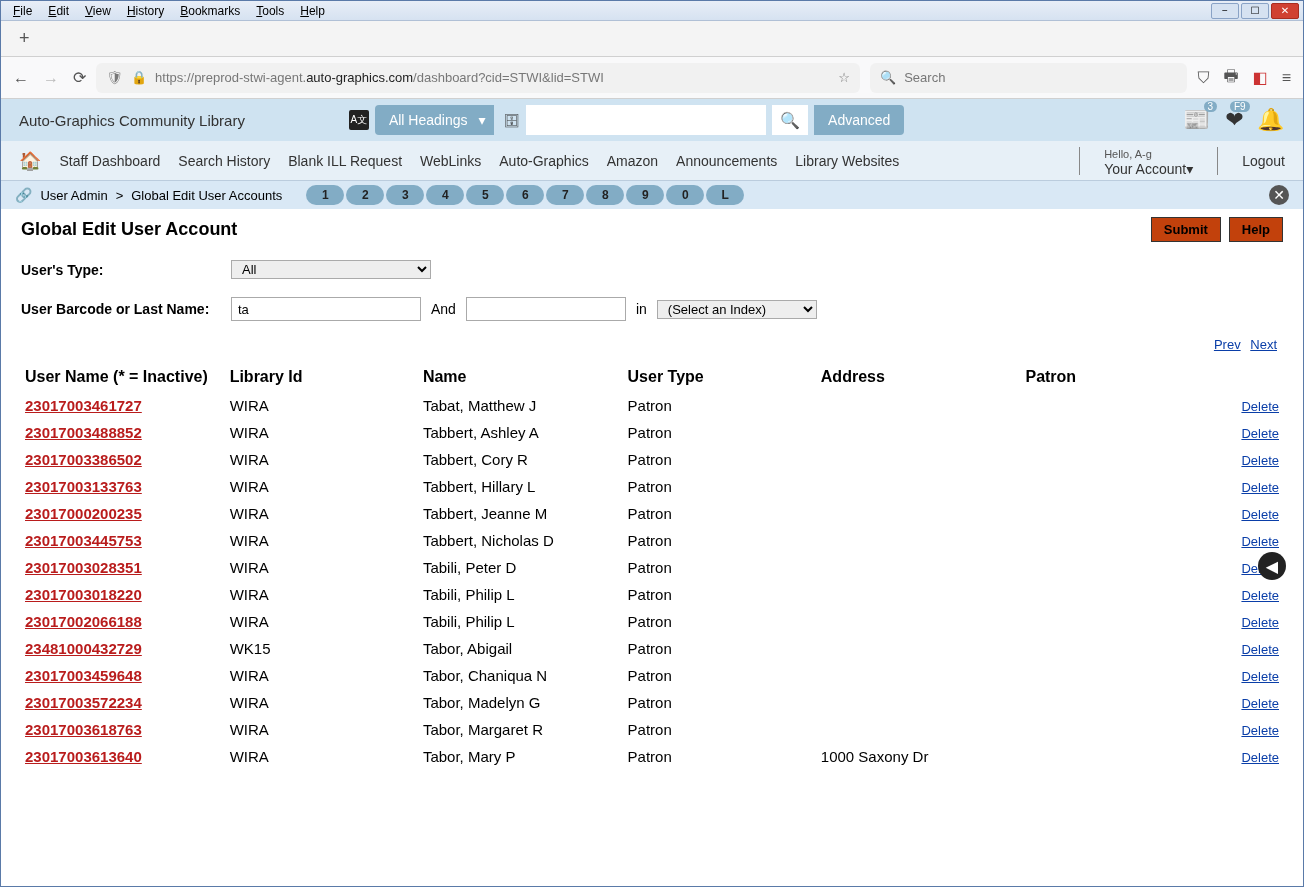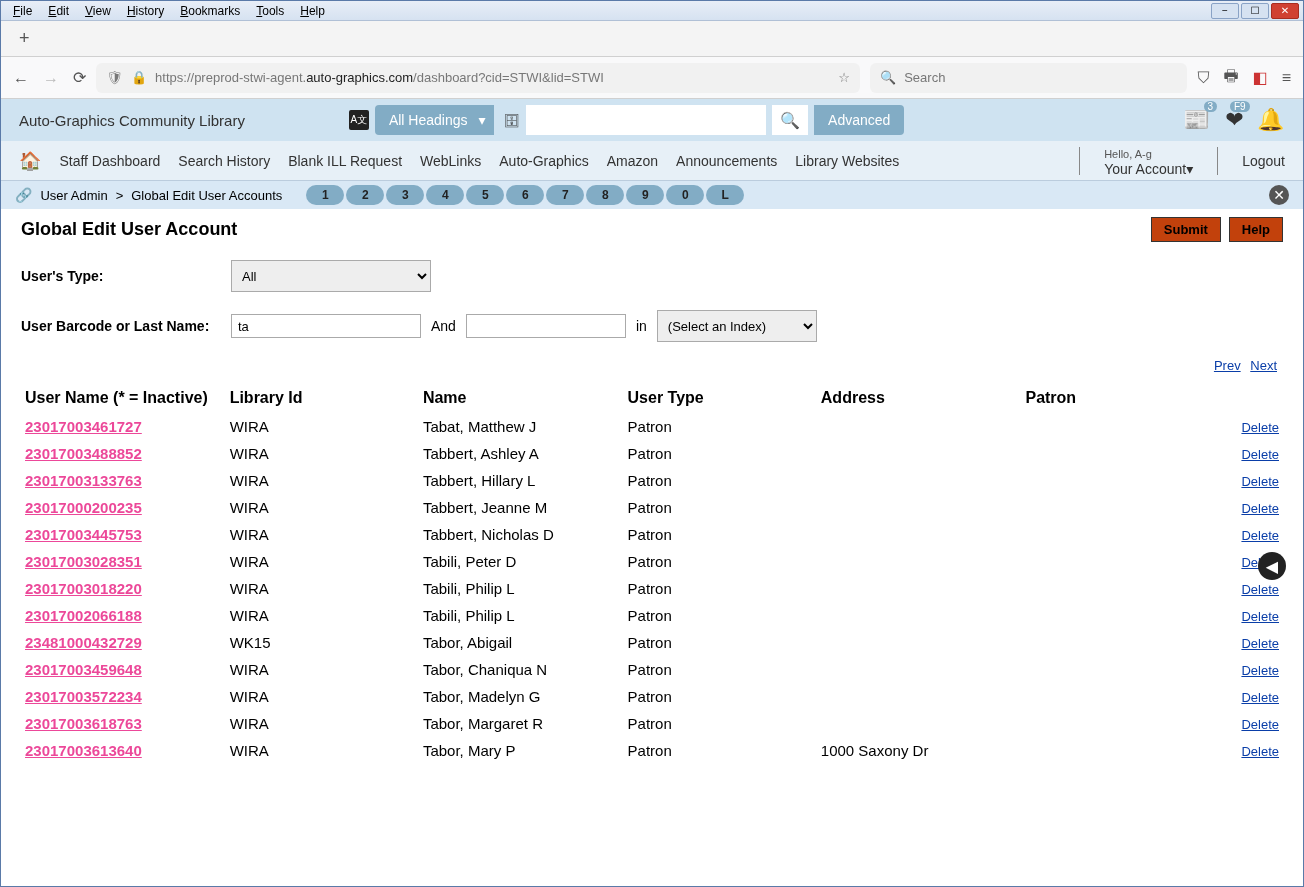--- a/index.html
+++ b/index.html
@@ -63,31 +63,31 @@
 
 .content-wrap { display: flex; height: calc(887px - 20px - 36px - 42px - 42px - 40px - 28px); }
 .content { flex: 1; padding: 8px 20px; overflow-y: scroll; position: relative; }
 .panel-title-row { display: flex; align-items: center; }
 .panel-title { font-weight: bold; font-size: 18px; }
 .panel-buttons { margin-left: auto; display: flex; gap: 8px; }
 .pb { border: 1px solid #333; background: #c2410c; padding: 4px 12px; font-size: 13px; font-weight: bold; }
 
 .form-row { display: flex; align-items: center; margin-top: 18px; gap: 10px; font-size: 14px; }
 .form-row label { font-weight: bold; width: 200px; }
-.sel { border: 1px solid #aaa; background: #eee; height: 32px; padding: 0 6px; font-size: 13px; }
+.sel { border: 1px solid #aaa; background: #eee; height: 19px; padding: 0 6px; font-size: 13px; }
 .txt { border: 1px solid #aaa; height: 24px; padding: 0 6px; font-size: 13px; width: 190px; background:#fff;}
 
 .link { color: #0a3ea8; text-decoration: underline; font-size: 13px; }
 .pn-row { text-align: right; margin-top: 16px; margin-right: 6px;}
 .pn-row a { margin-left: 6px; }
 
 table { width: 100%; border-collapse: collapse; margin-top: 10px; font-size: 15px; }
 th { text-align: left; font-weight: bold; padding: 6px 4px; font-size: 16px;}
 td { padding: 5px 4px; vertical-align: top; }
-td a.id { color: #ec4899; text-decoration: underline; font-weight: bold; }
+td a.id { color: #b91c1c; text-decoration: underline; font-weight: bold; }
 td .del { color: #0a3ea8; font-size: 13px; }
 
 .side-arrow { position: fixed; right: 18px; top: 552px; width: 28px; height: 28px; background: #222; color: #fff; border-radius: 50%; display: flex; align-items: center; justify-content: center; font-size: 16px; }
 
 
 .content::-webkit-scrollbar { width: 16px; }
 .content::-webkit-scrollbar-thumb { background: #c0c0c0; border-radius: 4px; }
 .content::-webkit-scrollbar-track { background: #eee; }
 </style>
 </head>
@@ -250,20 +250,29 @@
           <tr>
             <td><a href="#" class="id">23017003488852</a></td>
             <td>WIRA</td>
             <td>Tabbert, Ashley A</td>
             <td>Patron</td>
             <td></td>
             <td></td>
             <td style="text-align:right;"><a href="#" class="del">Delete</a></td>
           </tr>
           <tr>
+            <td><a href="#" class="id">23017003386502</a></td>
+            <td>WIRA</td>
+            <td>Tabbert, Cory R</td>
+            <td>Patron</td>
+            <td></td>
+            <td></td>
+            <td style="text-align:right;"><a href="#" class="del">Delete</a></td>
+          </tr>
+          <tr>
             <td><a href="#" class="id">23017003133763</a></td>
             <td>WIRA</td>
             <td>Tabbert, Hillary L</td>
             <td>Patron</td>
             <td></td>
             <td></td>
             <td style="text-align:right;"><a href="#" class="del">Delete</a></td>
           </tr>
           <tr>
             <td><a href="#" class="id">23017000200235</a></td>

